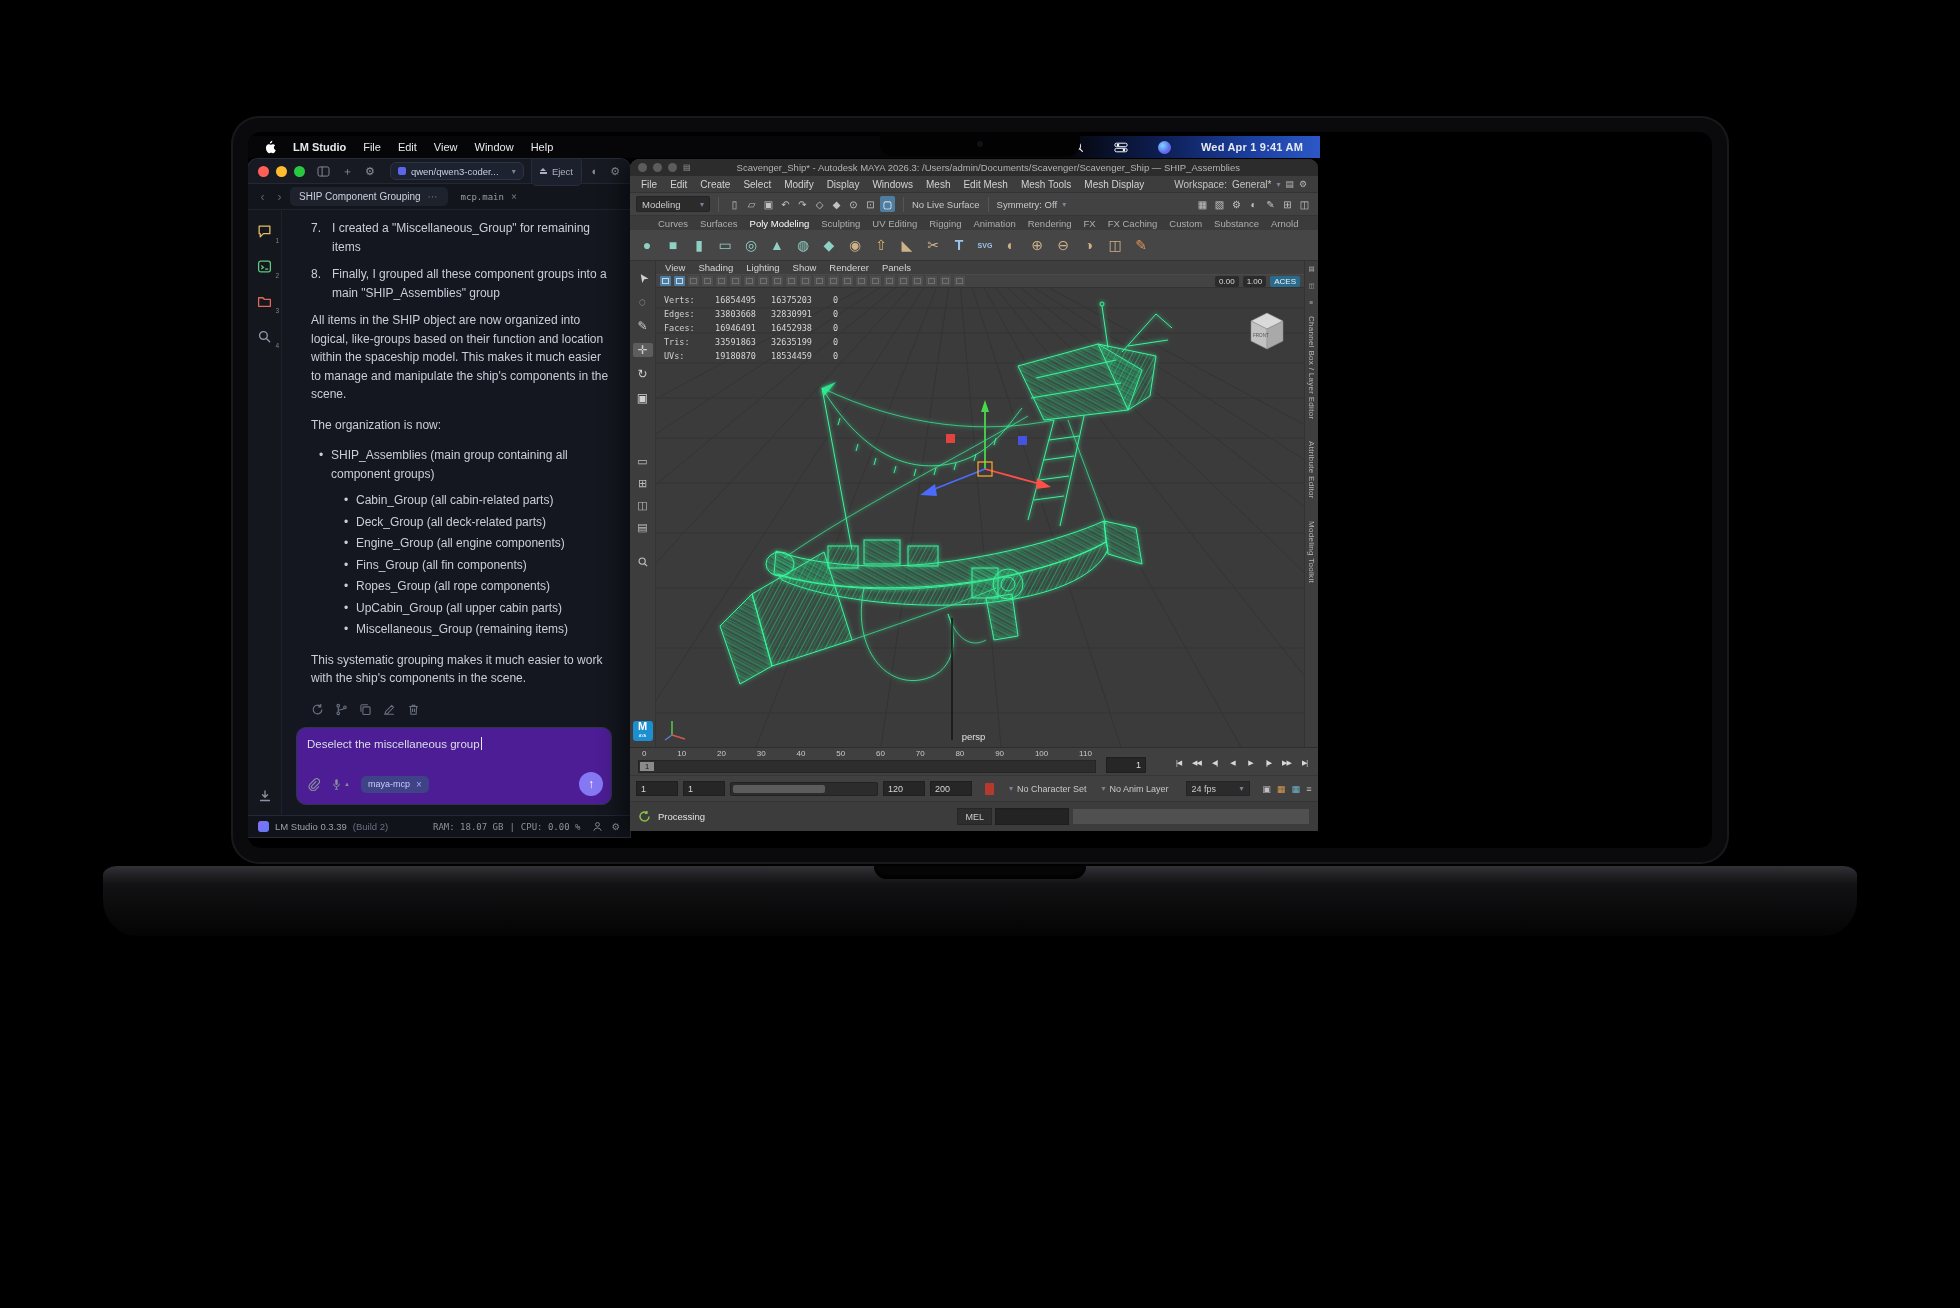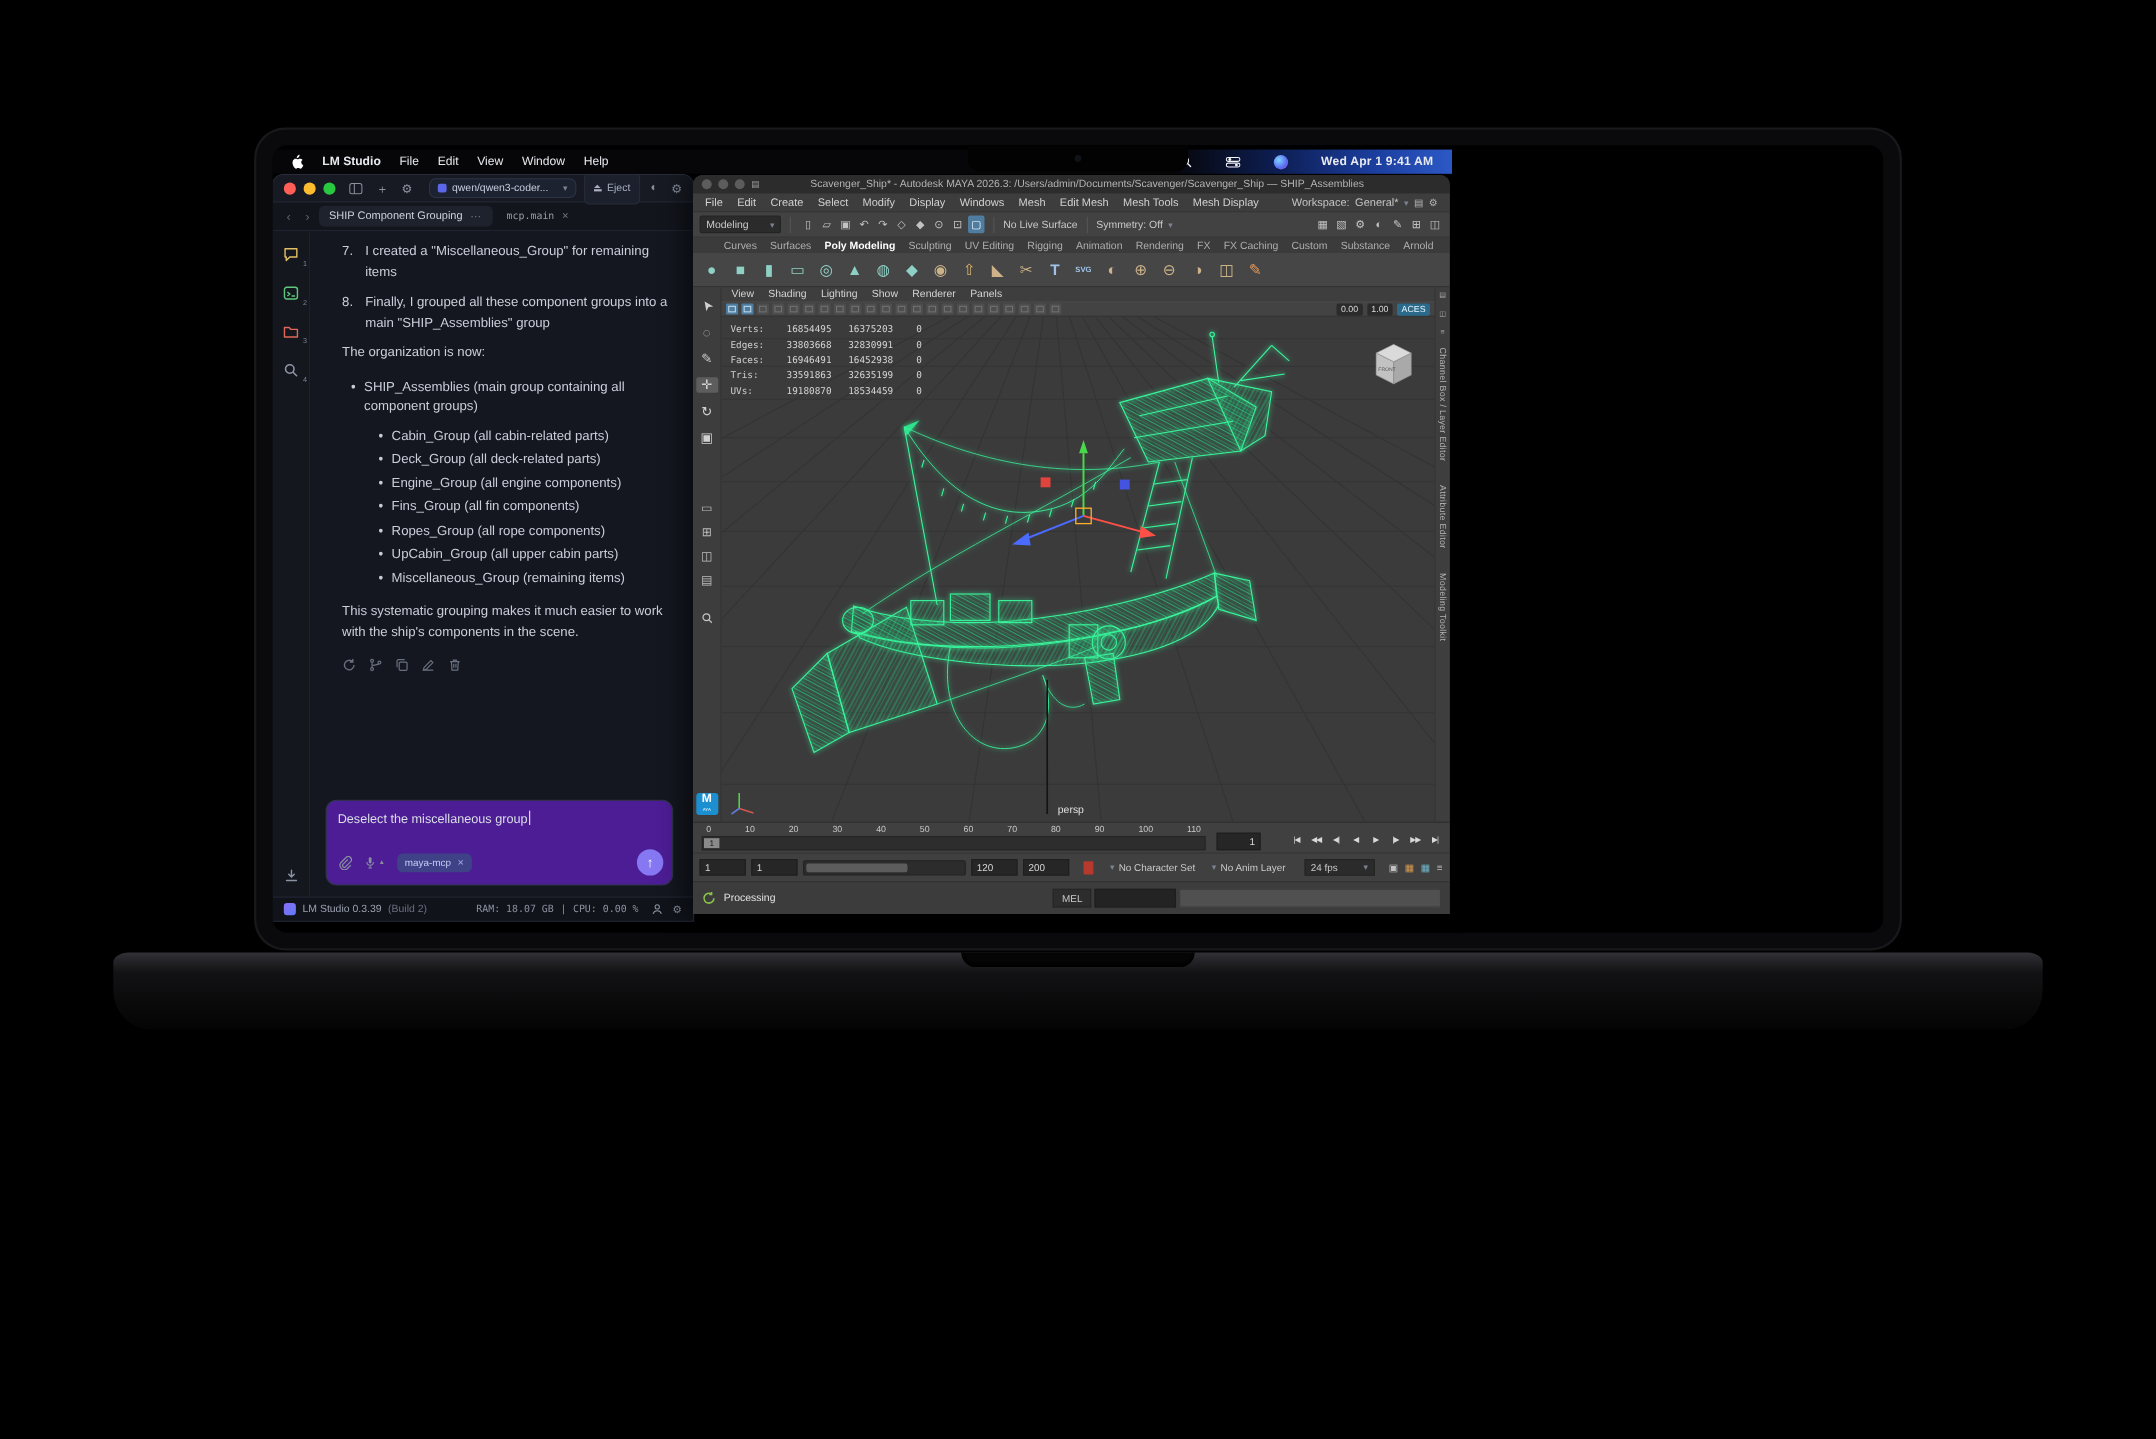--- a/index.html
+++ b/index.html
@@ -91,21 +91,21 @@
 .m-workspace{margin-left:auto;display:flex;gap:5px;align-items:center;color:#c4c4c4}
 .ws-ic{color:#b5b5b5;font-size:9px}
 .m-toolbar{height:23px;background:#424242;display:flex;align-items:center;gap:5px;padding:0 6px;border-bottom:1px solid #363636;font-size:9.5px}
 .m-select{display:flex;align-items:center;justify-content:space-between;background:#2b2b2b;border:1px solid #242424;border-radius:2px;height:16px;padding:0 5px;width:74px;color:#ccc}
 .tb-sep{width:1px;height:15px;background:#555;margin:0 3px;flex:none}
 .tbi{width:15px;height:16px;display:flex;align-items:center;justify-content:center;color:#c2c2c2;font-size:10px}
 .tbi.live{background:#4f7da0;border-radius:2px;color:#fff}
 .tb-label{color:#c8c8c8;white-space:nowrap}
 .m-shelftabs{height:14px;background:#3b3b3b;display:flex;gap:12px;align-items:center;padding:0 28px;font-size:9.5px;color:#aeaeae;white-space:nowrap}
 .stab{cursor:default}
-.stab.on{color:#fff;font-weight:bold}
+.stab.on{color:#fff;font-weight:normal}
 .m-shelf{height:31px;background:#464646;border-bottom:1px solid #333;display:flex;align-items:center;gap:8px;padding:0 8px;font-size:14px;overflow:hidden}
 .shicon{display:inline-flex;width:18px;justify-content:center;flex:none}
 .m-main{position:absolute;top:102px;left:0;right:0;bottom:84px;display:flex}
 .m-tools{width:26px;background:#3d3d3d;border-right:1px solid #333;display:flex;flex-direction:column;align-items:center;padding-top:10px;gap:10px;font-size:12px;color:#d0d0d0;position:relative}
 .ic{width:20px;text-align:center}
 .ic.hl{background:#5d5d5d;border-radius:2px}
 .ic.rot{transform:rotate(-125deg)}
 .m-layouts{margin-top:40px;display:flex;flex-direction:column;gap:9px;font-size:11px;color:#bdbdbd;align-items:center}
 .m-zoom{margin-top:12px;color:#c5c5c5}
 .m-badge{position:absolute;bottom:6px;width:20px;height:20px;background:#1b8fd0;border-radius:3px;color:#fff;font-weight:bold;font-size:11px;display:flex;flex-direction:column;align-items:center;justify-content:center;line-height:10px}
@@ -290,20 +290,21 @@
 
           <div class="lms-chat">
             <div class="numitem">
               <span class="num">7.</span>
               <span>I created a "Miscellaneous_Group" for remaining items</span>
             </div>
             <div class="numitem">
               <span class="num">8.</span>
               <span>Finally, I grouped all these component groups into a main "SHIP_Assemblies" group</span>
             </div>
+            <p class="p" style="margin-top:8px">All items in the SHIP object are now organized into logical, like-groups based on their function and location within the spaceship model. This makes it much easier to manage and manipulate the ship's components in the scene.</p>
             <p class="p">The organization is now:</p>
             <ul class="blist">
               <li class="bli">
                 <span>SHIP_Assemblies (main group containing all component groups)</span>
                 <ul class="blist">
 
                 <li class="sub-li">Cabin_Group (all cabin-related parts)</li>
                     <li class="sub-li">Deck_Group (all deck-related parts)</li>
                     <li class="sub-li">Engine_Group (all engine components)</li>
                     <li class="sub-li">Fins_Group (all fin components)</li>

